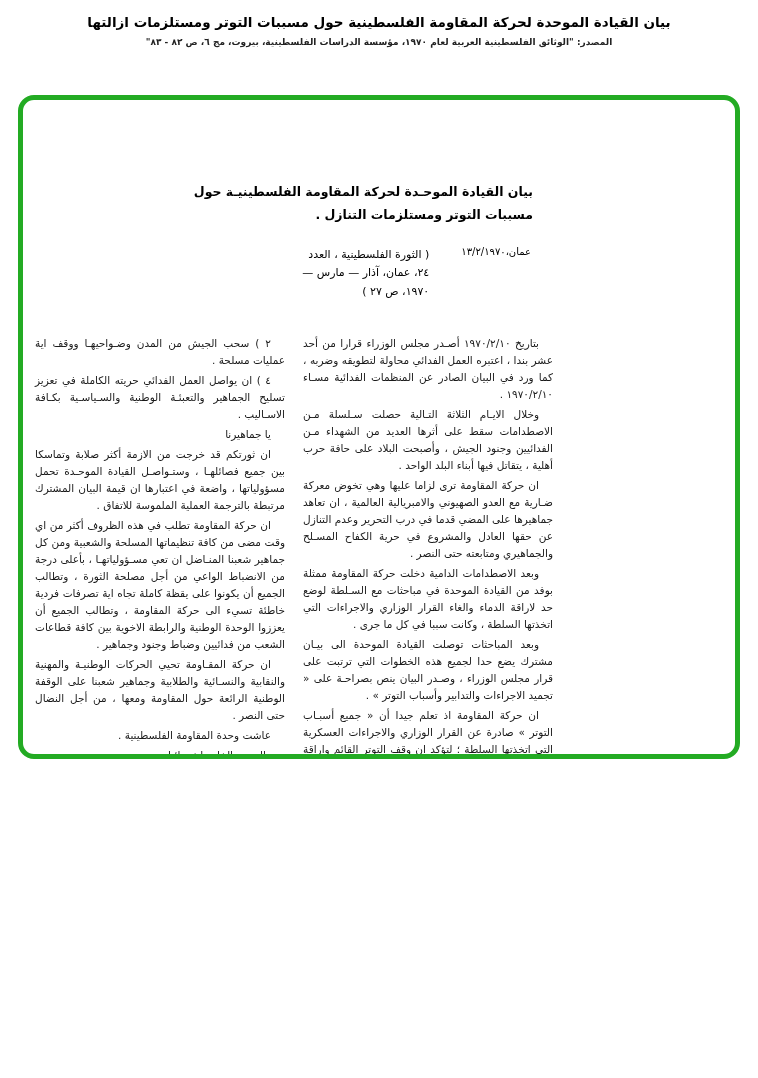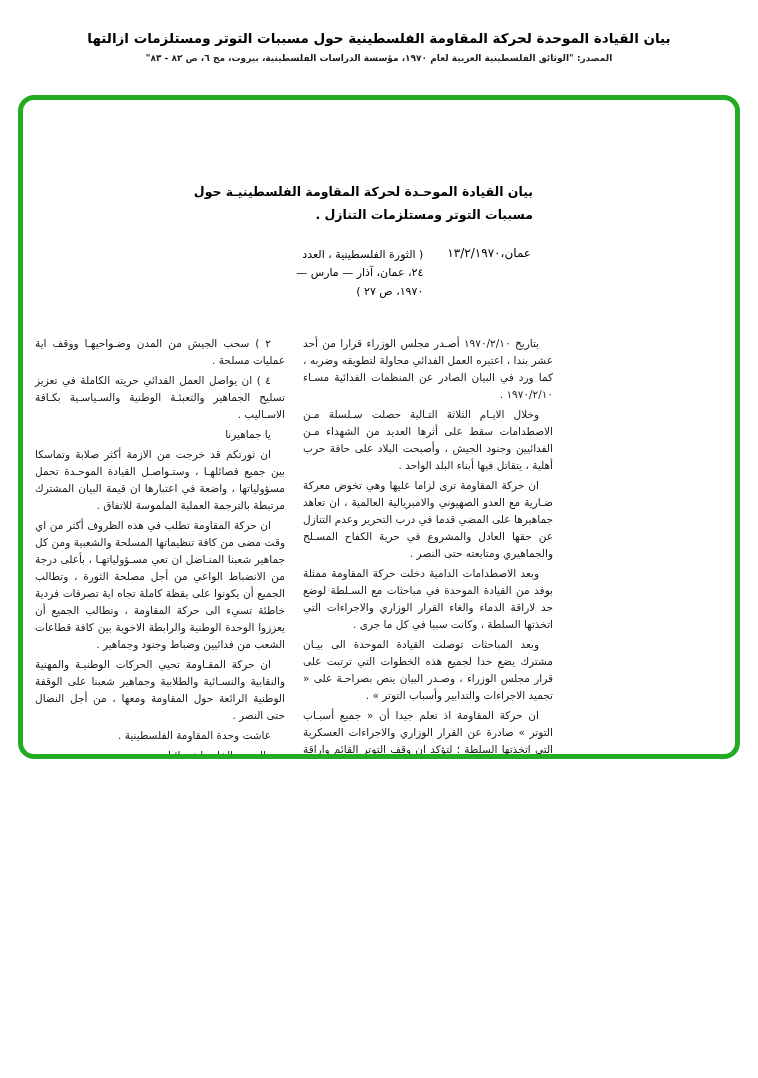--- a/index.html
+++ b/index.html
@@ -4,21 +4,21 @@
 <style>
   * { margin: 0; padding: 0; box-sizing: border-box; }
   html, body { width: 758px; height: 1078px; background: #ffffff; }
   body {
     font-family: "DejaVu Sans", sans-serif;
     position: relative;
     color: #111;
   }
 
   
-  .top-header { text-align: center; padding-top: 30px; direction: rtl; }
+  .top-header { text-align: center; padding-top: 14px; direction: rtl; }
   .top-title {
     font-size: 13.5px;
     font-weight: bold;
     color: #000;
     letter-spacing: 0.2px;
   }
   .top-source {
     font-size: 9px;
     font-weight: bold;
     color: #222;
@@ -59,23 +59,24 @@
   }
 
   .meta-row {
     display: flex;
     direction: rtl;
     margin-top: 20px;
     margin-right: 22px;
     align-items: flex-start;
   }
   .dateline {
-    font-size: 12px;
+    font-size: 10px;
     white-space: nowrap;
     color: #000;
+    margin-left: 8px;
   }
   .citation {
     margin-right: 24px;
     font-size: 11px;
     line-height: 1.65;
     direction: rtl;
     text-align: right;
     color: #000;
   }
 

